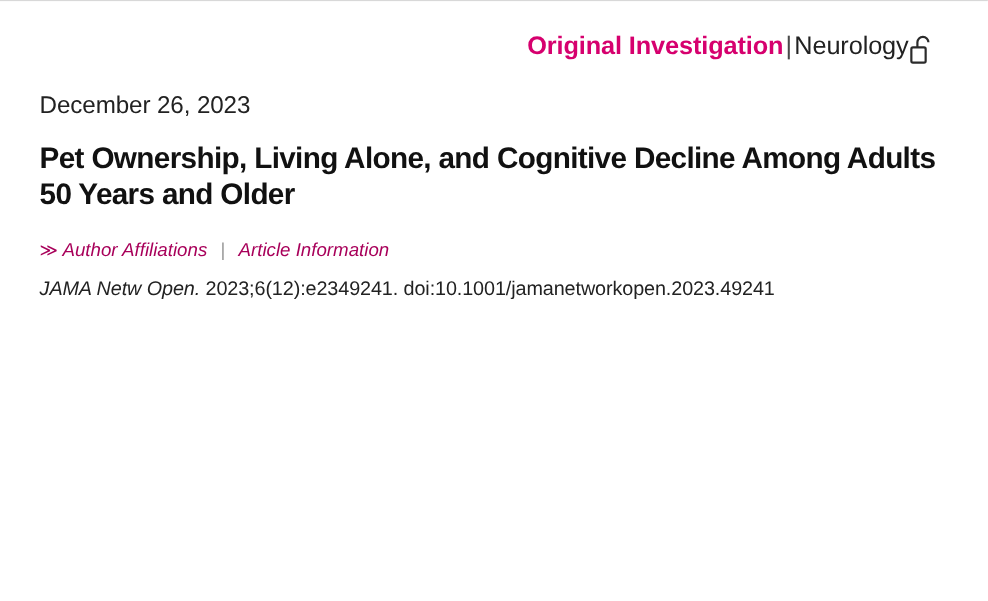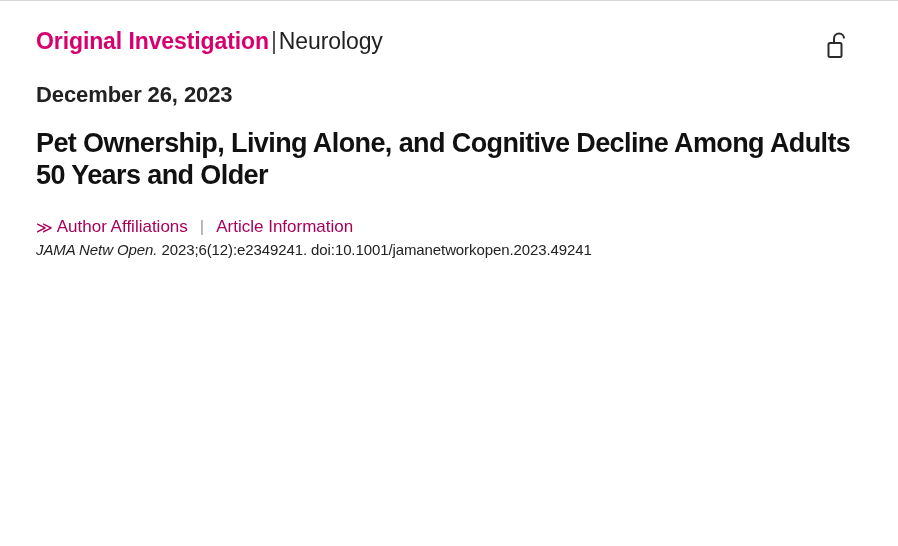--- a/index.html
+++ b/index.html
@@ -25,21 +25,21 @@
     position: absolute;
     left: 0;
     top: 0;
     width: 898px;
     height: 1px;
     background: #d8d8d8;
   }
   .kicker-row {
     display: flex;
     align-items: flex-start;
-    justify-content: space-between;
+    justify-content: flex-end;
   }
   .kicker {
     font-size: 23px;
     line-height: 1.2;
     letter-spacing: -0.1px;
   }
   .kicker .article-type {
     color: #d6006e;
     font-weight: 700;
   }
@@ -54,21 +54,21 @@
   }
   .access-icon {
     margin-top: 2px;
     margin-right: 10px;
     flex: 0 0 auto;
   }
   .pubdate {
     margin-top: 16px;
     font-size: 22px;
     color: #222222;
-    font-weight: 700;
+    font-weight: 400;
     letter-spacing: -0.1px;
   }
   .title {
     margin-top: 20px;
     font-size: 27px;
     line-height: 1.17;
     font-weight: 700;
     color: #111111;
     letter-spacing: -0.6px;
     max-width: 845px;
@@ -95,28 +95,29 @@
   .links-row .chevrons {
     color: #a8005a;
     font-size: 16px;
     margin-right: 6px;
     letter-spacing: -2px;
   }
   .links-row a {
     color: #a8005a;
     text-decoration: none;
     cursor: pointer;
+    font-style: italic;
   }
   .links-row .divider {
     color: #9a9a9a;
     padding: 0 12px;
   }
   .citation {
-    margin-top: 4px;
-    font-size: 15px;
+    margin-top: 14px;
+    font-size: 18px;
     color: #222222;
     letter-spacing: -0.1px;
   }
   .citation .journal {
     font-style: italic;
   }
 </style>
 </head>
 <body>
 

